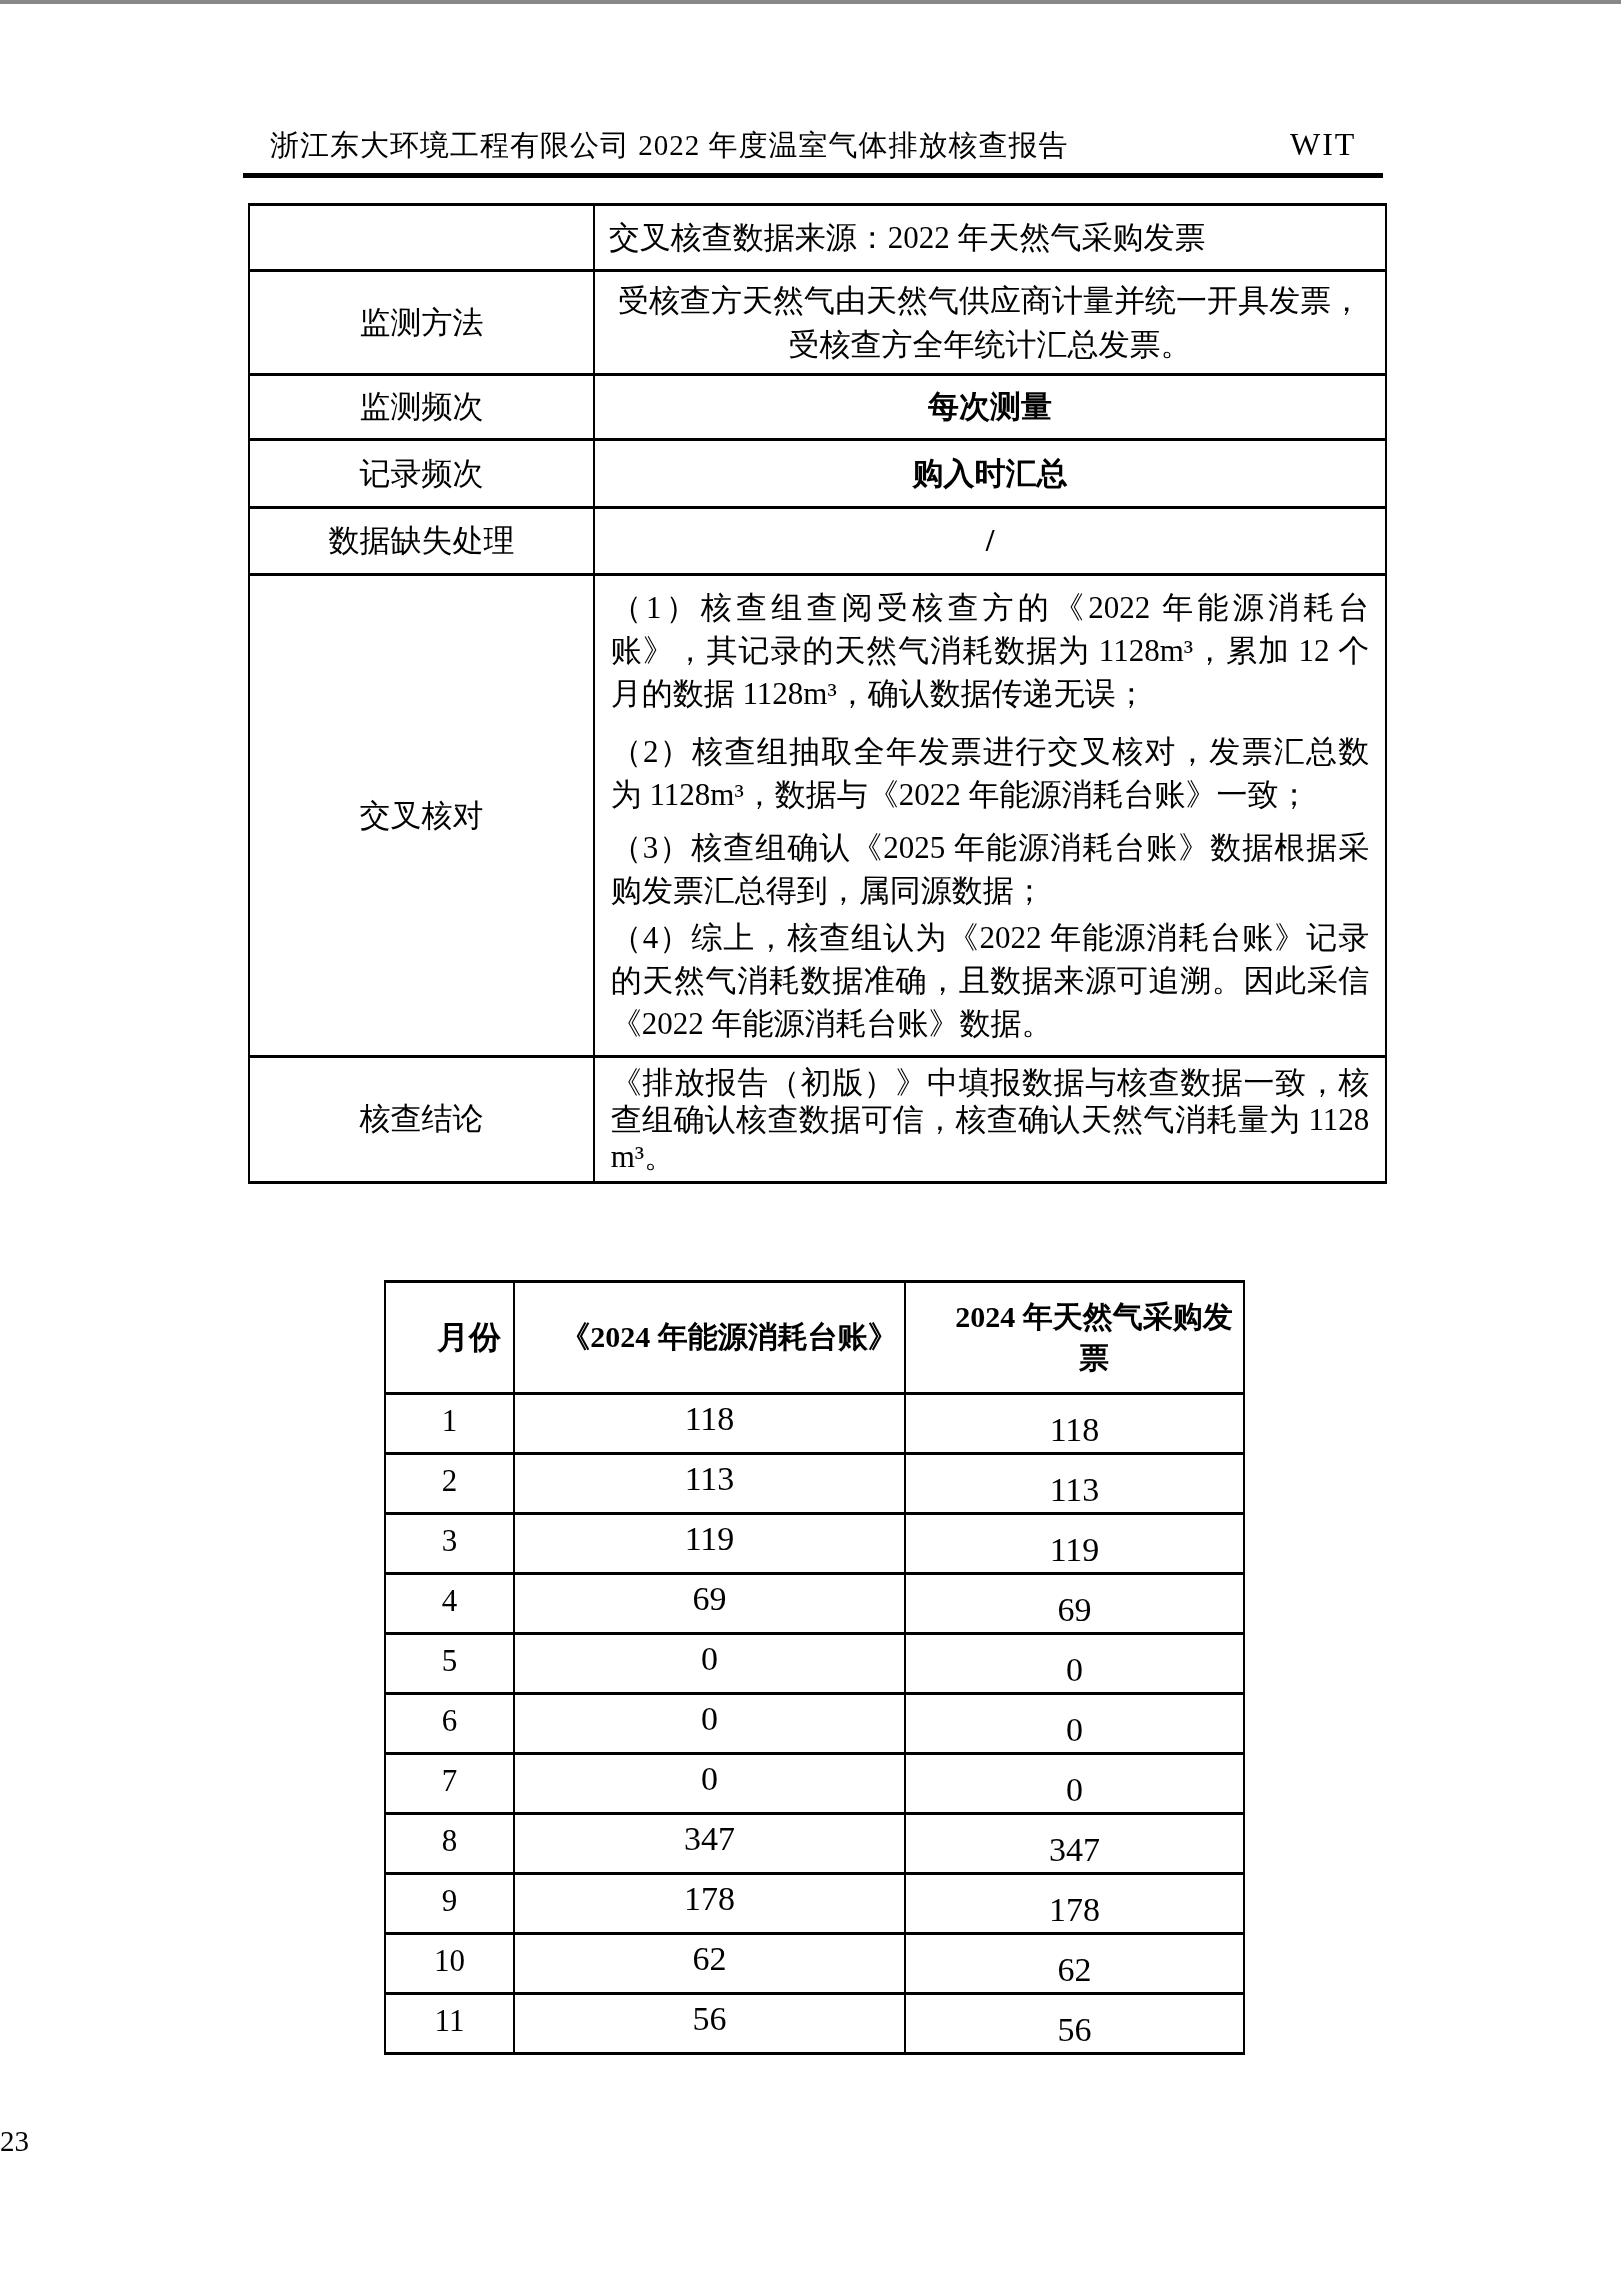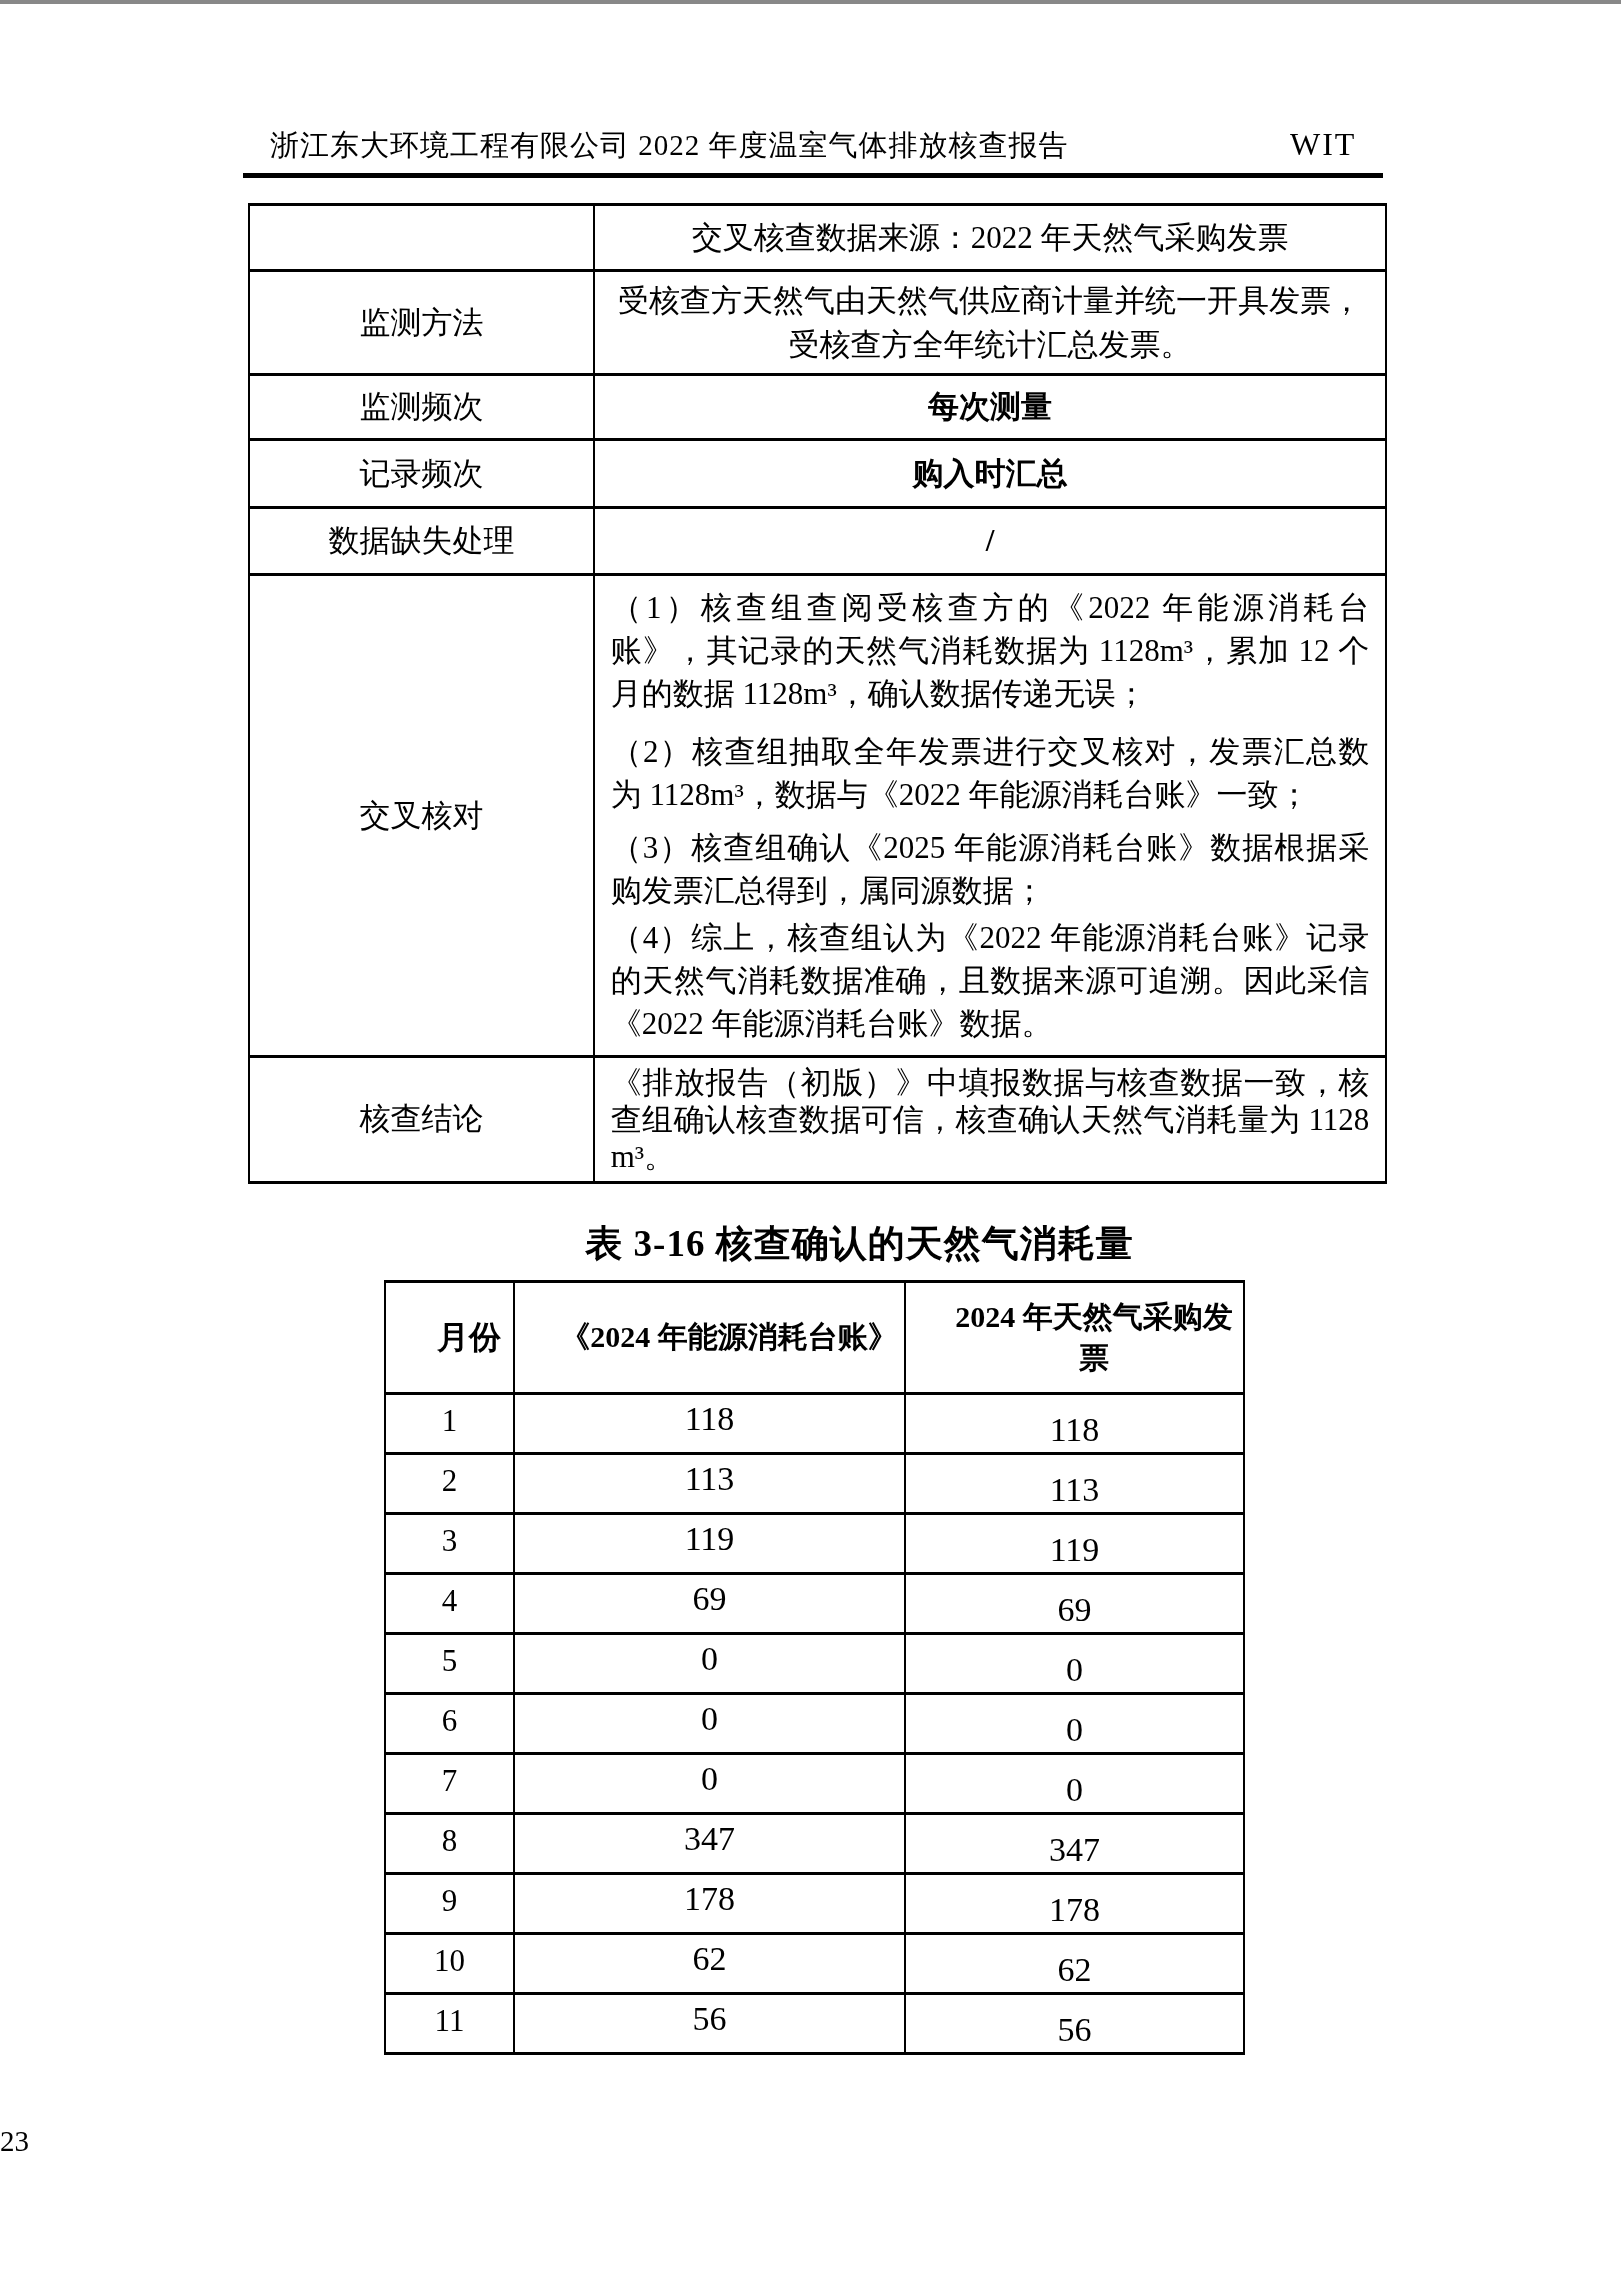--- a/index.html
+++ b/index.html
@@ -37,21 +37,21 @@
     padding:3.9px 13.7px;vertical-align:middle;
     overflow:hidden;
   }
   table.t1 col.c-label{width:345px;}
   table.t1 col.c-value{width:792px;}
   table.t1 td.lbl{text-align:center;padding:3.9px 5.9px;}
   tr.t1r1{height:66px;}  tr.t1r2{height:104px;}
   tr.t1r3{height:65px;}  tr.t1r4{height:65px;}
   tr.t1r5{height:68px;}  tr.t1r6{height:67px;}
   tr.t1r7{height:459px;} tr.t1r8{height:100px;}
-  tr.t1r1 td.val{text-align:center;vertical-align:middle;}
+  tr.t1r1 td.val{text-align:left;vertical-align:middle;}
   tr.t1r2 td.val{text-align:center;line-height:44px;padding:3.9px 17.6px;}
   tr.t1r3 td.val,tr.t1r4 td.val,tr.t1r5 td.val,tr.t1r6 td.val{text-align:center;font-weight:bold;}
   tr.t1r7 td.val{padding:9.8px 15.7px;}
   tr.t1r7 td.val p{margin:0;text-align:justify;line-height:43px;}
   tr.t1r7 td.val p:nth-child(2){margin-top:15.7px;}
   tr.t1r7 td.val p:nth-child(3){margin-top:9.8px;}
   tr.t1r7 td.val p:nth-child(4){margin-top:3.9px;}
   tr.t1r8 td.val{text-align:justify;line-height:37px;padding:5.9px 15.7px;}
   
   .caption{
@@ -128,21 +128,20 @@
           <p>（4）综上，核查组认为《2022 年能源消耗台账》记录的天然气消耗数据准确，且数据来源可追溯。因此采信《2022 年能源消耗台账》数据。</p>
         </td>
       </tr>
       <tr class="t1r8">
         <td class="lbl">核查结论</td>
         <td class="val">《排放报告（初版）》中填报数据与核查数据一致，核查组确认核查数据可信，核查确认天然气消耗量为 1128 m³。</td>
       </tr>
     </tbody>
   </table>
 
-  <div class="caption">表 3-16 核查确认的天然气消耗量</div>
 
   <table class="t2">
     <colgroup>
         <col class="m">
         <col class="a">
         <col class="b">
       </colgroup>
     <tbody>
       <tr class="t2h">
         <td class="m">月份</td>

